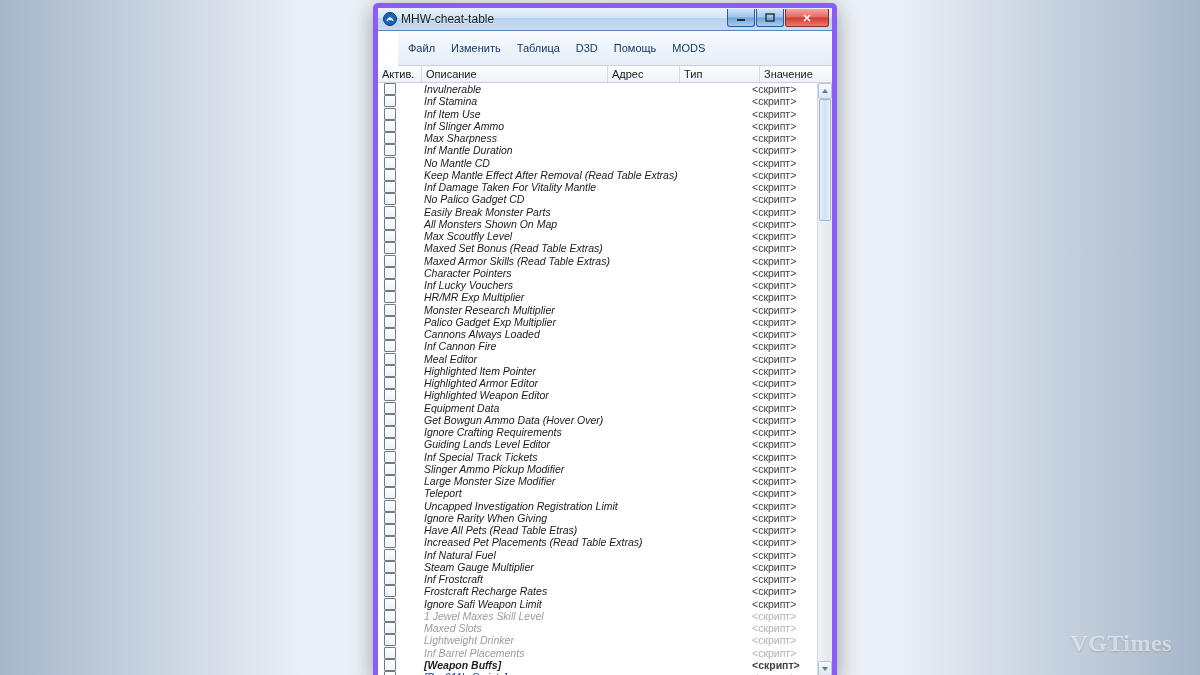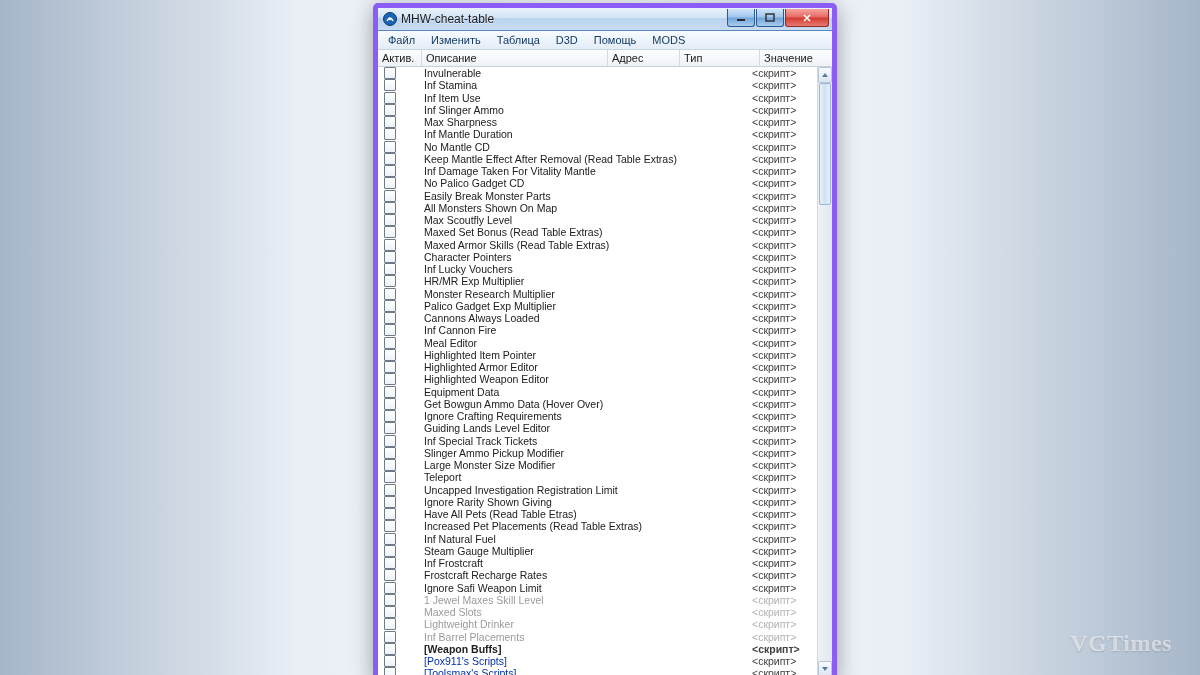--- a/index.html
+++ b/index.html
@@ -16,41 +16,41 @@
   .titlebar .icon svg{width:16px;height:16px;display:block;}
   .titlebar .title{flex:1;color:#1a1a1a;font-size:12px;line-height:22px;text-shadow:0 1px 0 rgba(255,255,255,0.6);white-space:nowrap;overflow:hidden;}
   .winbtns{display:flex;height:17px;margin-right:3px;margin-top:-3px;}
   .winbtn{width:26px;height:17px;margin-left:1px;border:1px solid #2e5a8f;border-top:none;border-radius:0 0 3px 3px;
           display:flex;align-items:center;justify-content:center;color:#fff;font-size:10px;}
   .winbtn.min,.winbtn.max{background:linear-gradient(180deg,#cfe4fa 0%,#9fc4ea 48%,#6fa4da 52%,#a8cbee 100%);color:#2b2b2b;}
   .winbtn.close{width:42px;background:linear-gradient(180deg,#f5a4a0 0%,#e56a63 48%,#d33a2f 52%,#e77a72 100%);border-color:#8f2b24;}
   .winbtn svg{width:10px;height:10px;display:block;}
 
   .menubar{height:18px;background:linear-gradient(180deg,#f7fbff 0%,#e4edf7 100%);
-           border-bottom:1px solid #c6d4e3;display:flex;align-items:center;padding:0 2px;}
+           border-bottom:1px solid #c6d4e3;display:flex;align-items:center;padding:8px 2px;margin-left:20px;}
   .menuitem{padding:1px 8px;color:#163a63;font-size:11px;cursor:default;}
 
   .hdr{height:16px;background:linear-gradient(180deg,#fdfdfe 0%,#eef2f7 100%);
        border-bottom:1px solid #c7d2df;display:flex;align-items:center;font-size:11px;color:#1a1a1a;}
   .hdr .col{border-right:1px solid #d1dae5;height:100%;display:flex;align-items:center;padding-left:4px;box-sizing:border-box;}
   .col-act{width:44px;}
   .col-desc{width:186px;}
   .col-addr{width:72px;}
   .col-type{flex:1;}
   .col-val{width:72px;border-right:none!important;}
 
   .body{flex:1;overflow:hidden;position:relative;background:#fff;}
   .rows{position:absolute;inset:0 14px 0 0;}
   .row{height:12.25px;display:flex;align-items:center;font-size:10.5px;color:#202020;}
   .row.disabled{color:#9b9b9b;}
   .row.group{font-weight:bold;}
   .row.link{color:#0033aa;}
   .cell-act{width:44px;display:flex;align-items:center;justify-content:flex-start;padding-left:6px;box-sizing:border-box;}
   .cb{width:10px;height:10px;border:1px solid #707a88;background:linear-gradient(180deg,#fff,#eef2f7);border-radius:1px;}
-  .cell-desc{width:330px;white-space:nowrap;overflow:hidden;padding-left:2px;box-sizing:border-box;}
+  .cell-desc{width:330px;white-space:nowrap;overflow:hidden;padding-left:2px;box-sizing:border-box;font-style:italic;}
   .cell-val{width:64px;text-align:left;color:#404040;font-size:10.5px;}
   .row.disabled .cell-val{color:#b2b2b2;}
 
   .vscroll{position:absolute;top:0;right:0;bottom:0;width:14px;
            background:linear-gradient(90deg,#eef2f7,#e2e8ef);
            border-left:1px solid #cfd8e3;}
   .vscroll .arrow{height:14px;background:linear-gradient(180deg,#f9fbfe,#dbe5f0);
                   border:1px solid #b9c6d6;margin:0;border-radius:2px;display:flex;align-items:center;justify-content:center;}
   .vscroll .arrow.bot{position:absolute;bottom:0;left:0;right:0;}
   .vscroll .thumb{position:absolute;left:1px;right:1px;top:16px;height:120px;
@@ -353,21 +353,21 @@
           <div class="cell-act">
             <div class="cb"></div>
           </div>
           <div class="cell-desc">Uncapped Investigation Registration Limit</div>
           <div class="cell-val">&lt;скрипт&gt;</div>
         </div>
         <div class="row">
           <div class="cell-act">
             <div class="cb"></div>
           </div>
-          <div class="cell-desc">Ignore Rarity Shown Giving</div>
+          <div class="cell-desc">Ignore Rarity When Giving</div>
           <div class="cell-val">&lt;скрипт&gt;</div>
         </div>
         <div class="row">
           <div class="cell-act">
             <div class="cb"></div>
           </div>
           <div class="cell-desc">Have All Pets (Read Table Etras)</div>
           <div class="cell-val">&lt;скрипт&gt;</div>
         </div>
         <div class="row">

